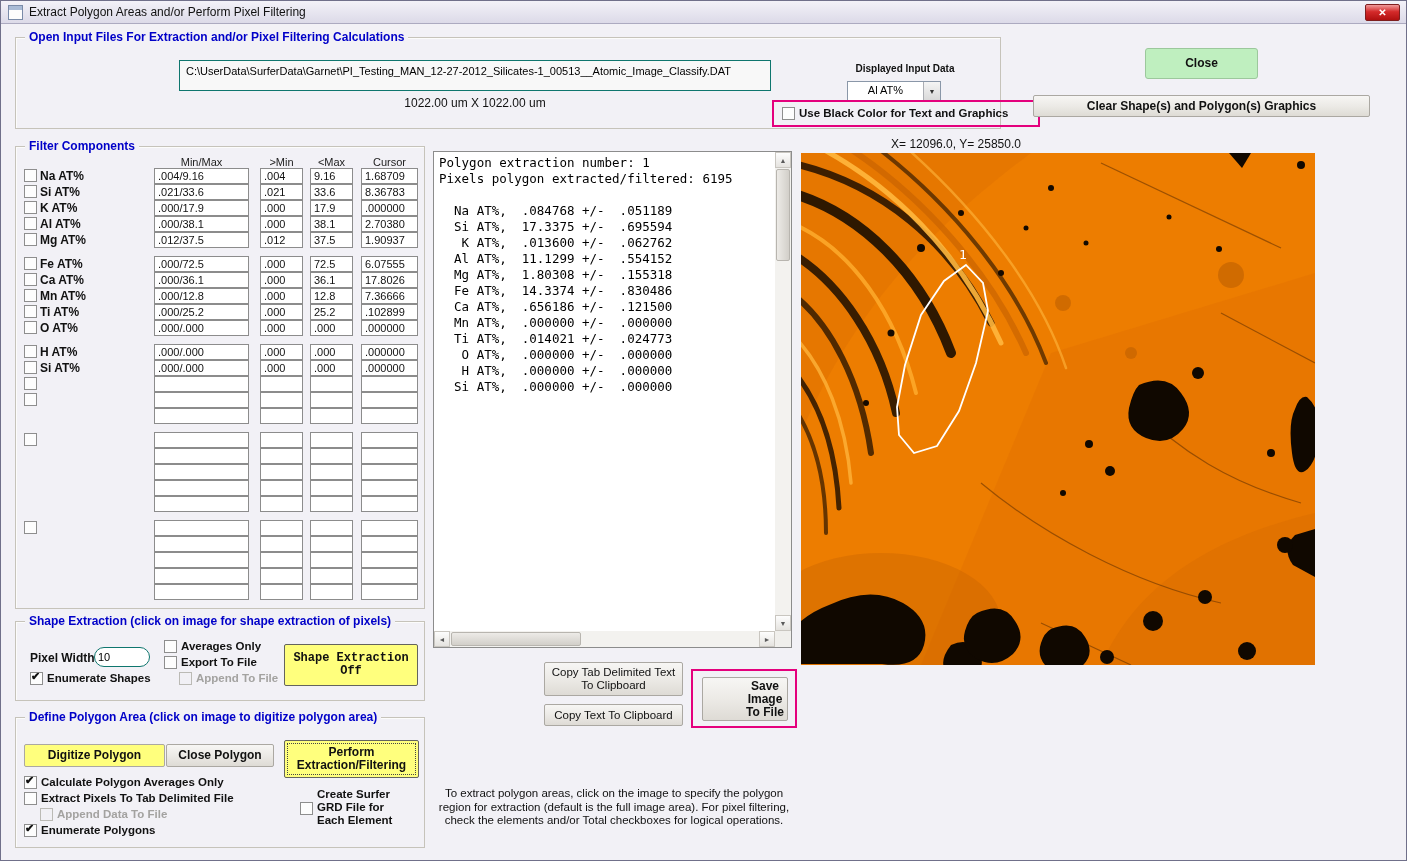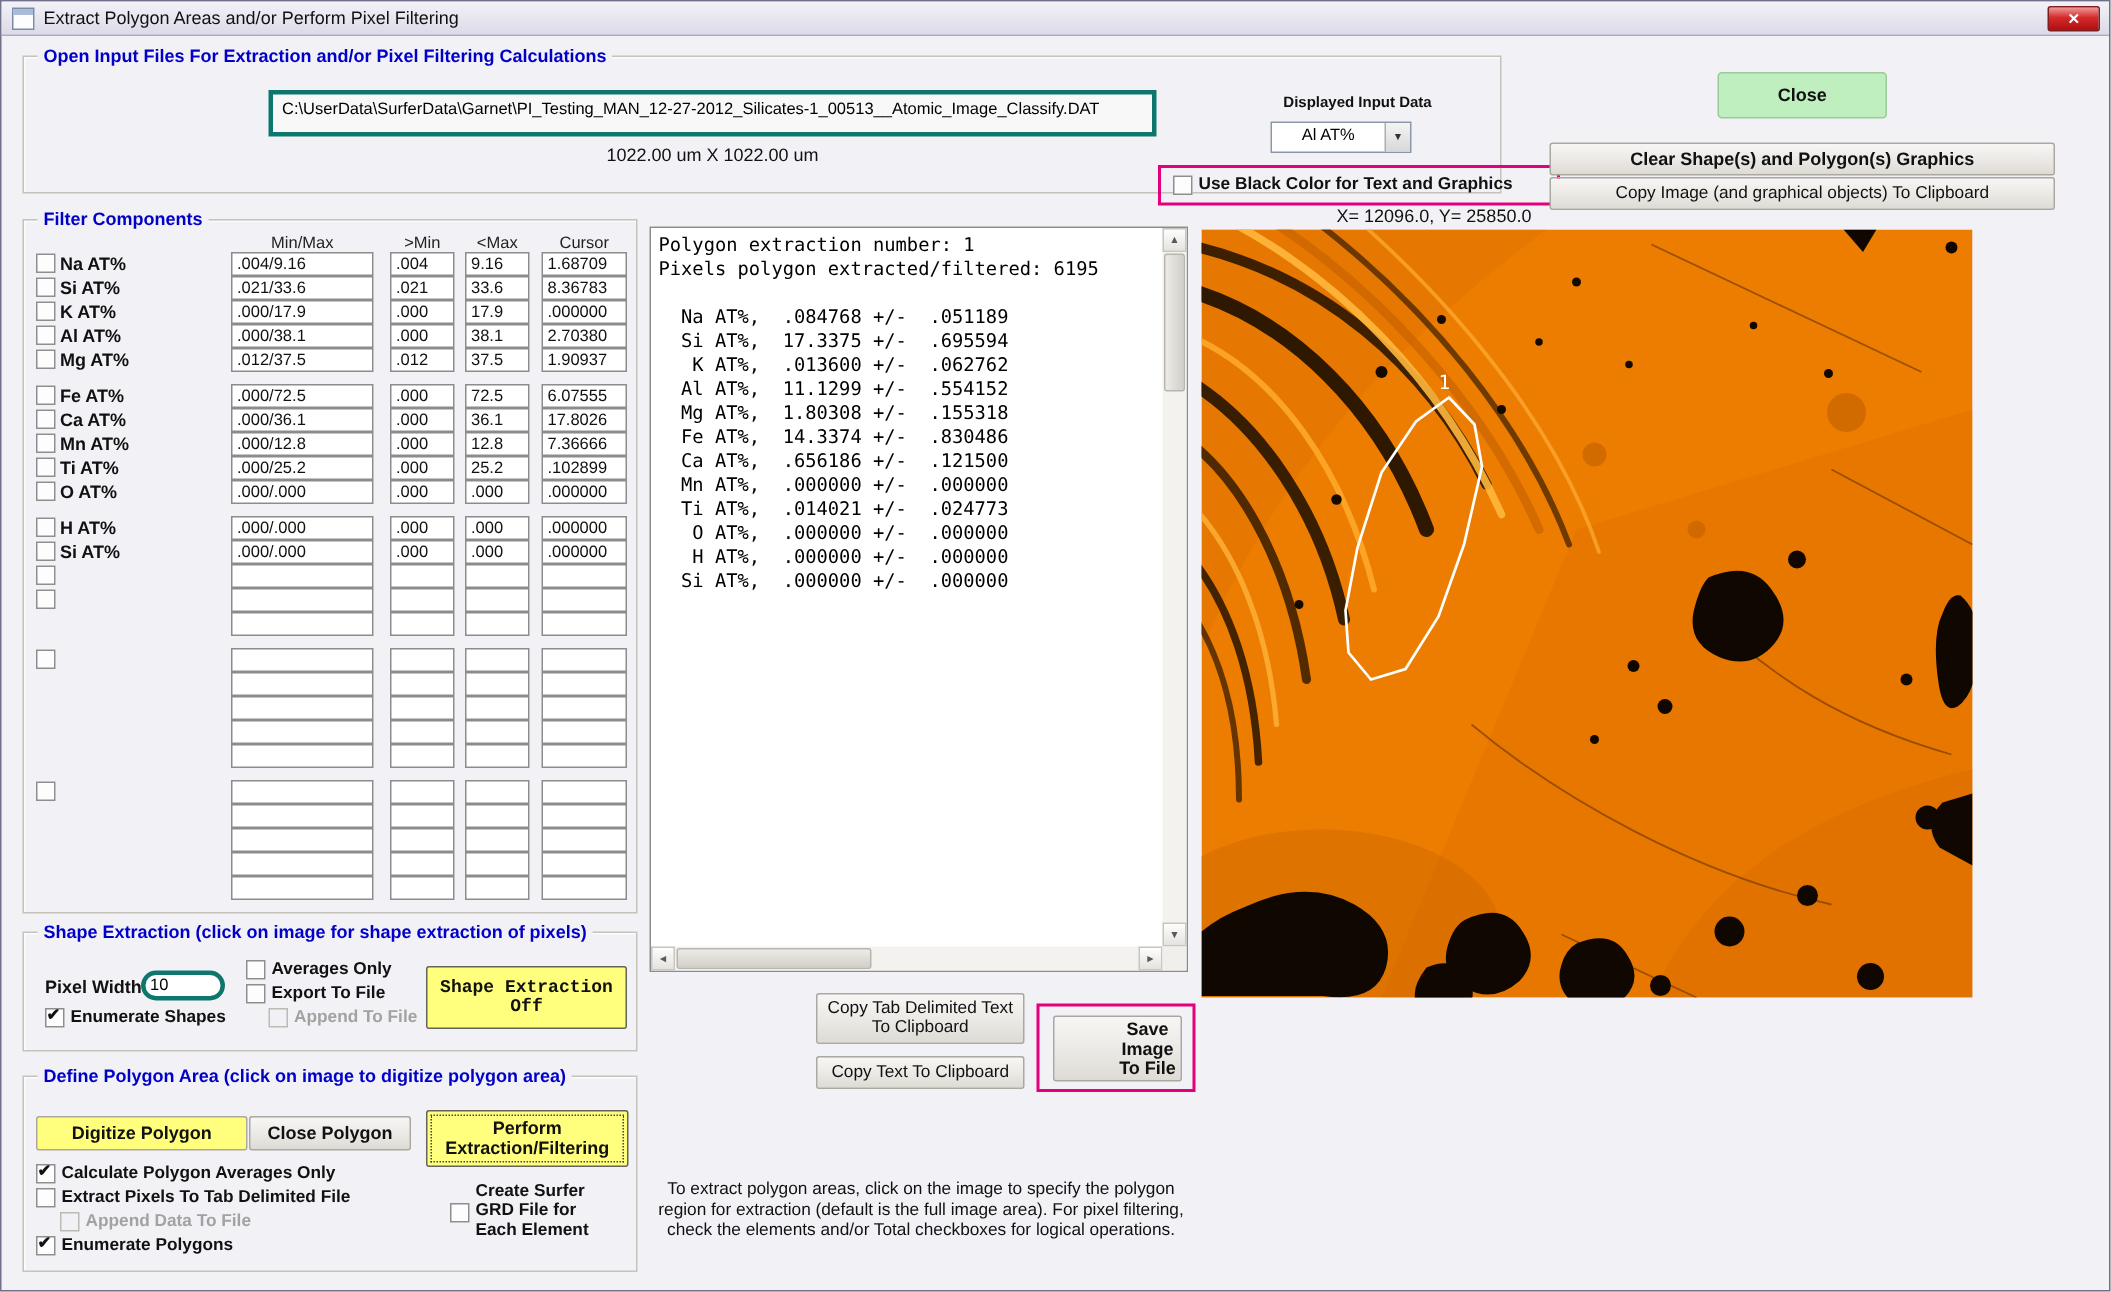--- a/index.html
+++ b/index.html
@@ -28,21 +28,21 @@
   
   .btn { position:absolute; display:flex; align-items:center; justify-content:center; text-align:center;
     background:linear-gradient(#F7F6F4,#ECEAE6 50%,#DEDBD5); border:1px solid #ABA8A2; border-radius:2px;
     color:#111; font-size:11.5px; line-height:13px; cursor:default; }
   .btn.bold { font-weight:bold; font-size:12px; }
   .btn.yellow { background:#FFFF7D; }
   .btn.green { background:#BFEFBF; border-color:#9CC89C; border-radius:3px; }
   .btn.dark-border { border:1px solid #64645E; }
   .btn.focus { outline:1px dotted #444; outline-offset:-4px; }
 
-  .inset { background:#fff; border:3px solid #0f766e; }
+  .inset { background:#fff; border:1px solid #0f766e; }
 
   .cb { position:absolute; width:13px; height:13px; background:#FDFDFD; border:1px solid #8E8E8E; }
   .cb.checked::before { content:"✔"; position:absolute; left:0; top:-3px; font-size:11px; color:#111; }
   .cb.disabled { background:#F1F0F5; border-color:#BBBAB5; }
   .cbrow { position:absolute; height:15px; font-size:11.5px; font-weight:bold; color:#111; }
   .cbrow .cb { left:0; top:0; }
   .cbrow .cblabel { position:absolute; left:17px; top:0; white-space:nowrap; }
   .cbrow.disabled .cblabel { color:#A3A2A0; }
 
   .combo { position:absolute; background:#fff; border:1px solid #8A97A8; }
@@ -109,31 +109,30 @@
   <div class="grp" style="left:14px; top:36px; width:986px; height:92px;">
     <span class="grp-legend">Open Input Files For Extraction and/or Pixel Filtering Calculations</span>
     <div class="inset" style="position:absolute; left:163px; top:22px; width:592px; height:31px; background:#F8F8F8;
       font-size:11px; padding:4px 6px; overflow:hidden; white-space:nowrap;">C:\UserData\SurferData\Garnet\PI_Testing_MAN_12-27-2012_Silicates-1_00513__Atomic_Image_Classify.DAT</div>
     <div class="static-label" style="left:163px; top:58px; width:592px; text-align:center; font-size:12px;">1022.00 um X 1022.00 um</div>
     <div class="static-label" style="left:804px; top:25px; width:170px; text-align:center; font-size:10px; font-weight:bold;">Displayed Input Data</div>
     <div class="combo" style="left:831px; top:43px; width:94px; height:21px;">
       <span class="val">Al AT%</span>
       <span class="arrow"></span>
     </div>
-    <div class="magenta-box" style="left:756px; top:72px; width:268px; height:27px;">
+    <div class="magenta-box" style="left:756px; top:62px; width:268px; height:27px;">
       <div class="cbrow" style="left:8px; top:5px;">
         <span class="cb"></span>
         <span class="cblabel" style="font-weight:600;">Use Black Color for Text and Graphics</span>
       </div>
     </div>
   </div>
 
   <button class="btn bold green" style="left:1144px; top:47px; width:113px; height:31px;">Close</button>
   <button class="btn bold" style="left:1032px; top:94px; width:337px; height:22px;">Clear Shape(s) and Polygon(s) Graphics</button>
-  <button class="btn" style="left:1032px; top:117px; width:337px; height:22px;">Copy Image (and graphical objects) To Clipboard</button>
   <div class="static-label" style="left:800px; top:136px; width:310px; text-align:center; font-size:12px;">X= 12096.0, Y= 25850.0</div>
 
   <div class="grp" style="left:14px; top:145px; width:410px; height:463px;">
     <span class="grp-legend">Filter Components</span>
     <div class="f-head" style="left:138px; width:95px;">Min/Max</div>
     <div class="f-head" style="left:244px; width:43px;">&gt;Min</div>
     <div class="f-head" style="left:294px; width:43px;">&lt;Max</div>
     <div class="f-head" style="left:345px; width:57px;">Cursor</div>
     <div class="f-rows">
 

